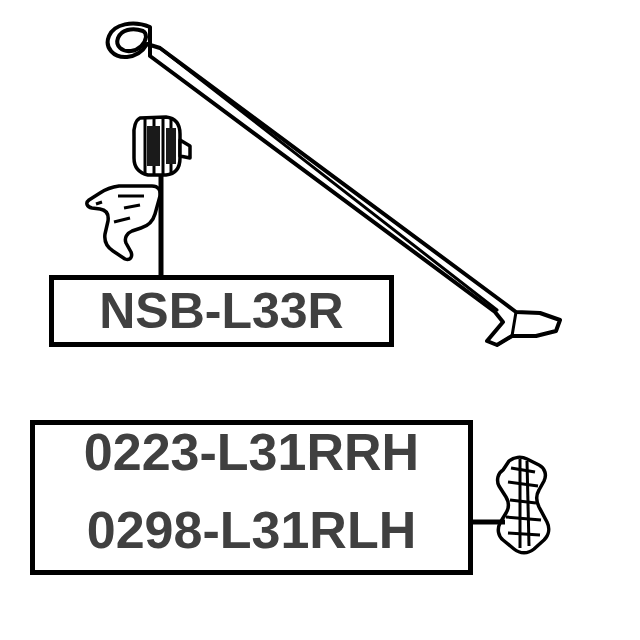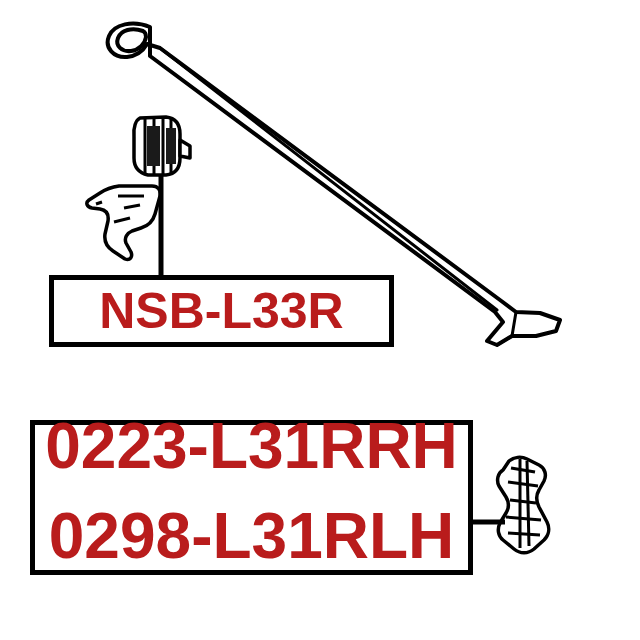--- a/index.html
+++ b/index.html
@@ -40,42 +40,42 @@
     width: 100%;
     height: 5px;
     background: #000000;
   }
   .label-text {
     display: block;
     width: 100%;
     text-align: center;
     font-family: "Liberation Sans", sans-serif;
     font-weight: bold;
-    color: #b91c1c;
+    color: #404040;
     letter-spacing: 0px;
     line-height: 1;
     white-space: nowrap;
   }
   #box-top {
     left: 49px;
     top: 275px;
     width: 345px;
     height: 72px;
   }
   #box-top .label-text {
     font-size: 50px;
   }
   #box-bottom {
     left: 30px;
     top: 420px;
     width: 443px;
     height: 155px;
   }
   #box-bottom .label-text {
-    font-size: 64px;
+    font-size: 52px;
     padding: 6px 0 20px 0;
   }
 </style>
 </head>
 <body>
 
 <div id="stage">
 
   <svg id="artwork" viewBox="0 0 640 640" xmlns="http://www.w3.org/2000/svg">
 

